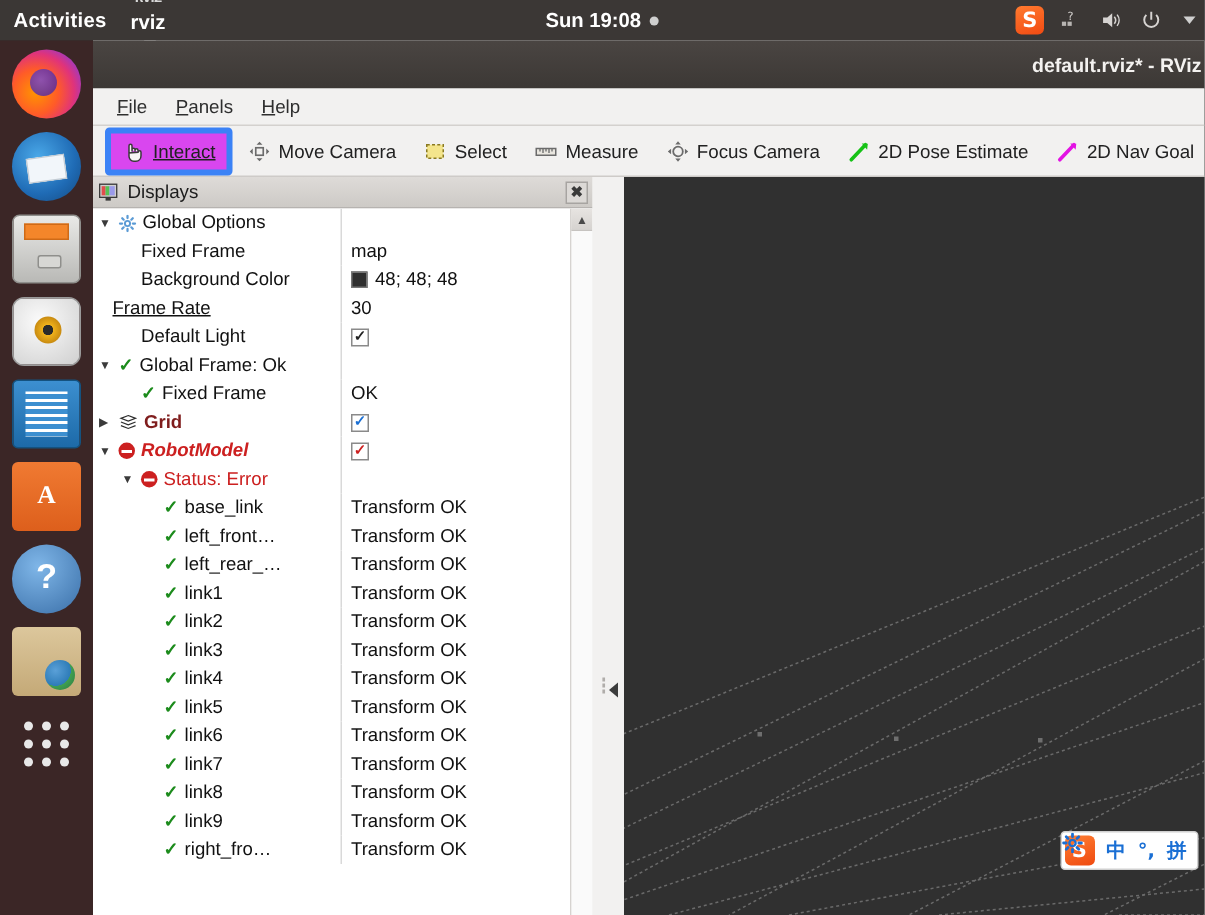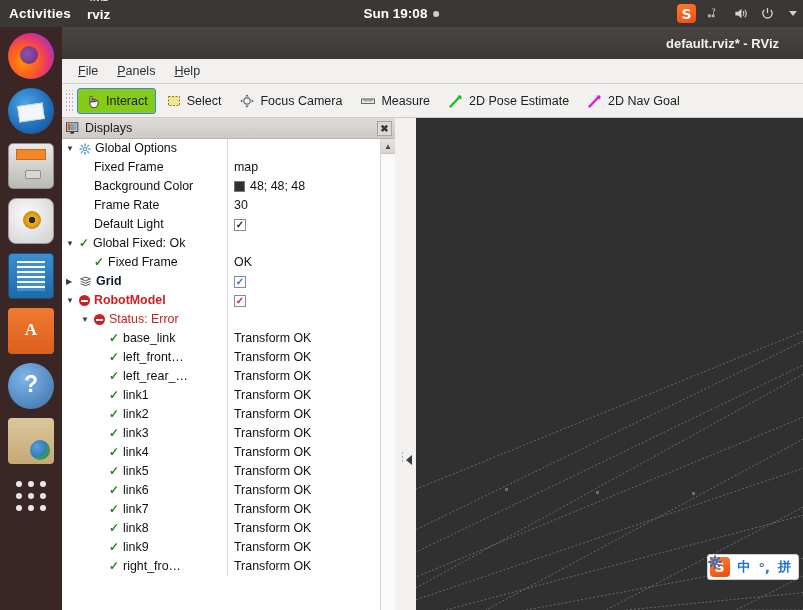--- a/index.html
+++ b/index.html
@@ -134,21 +134,21 @@
     grid-template-rows: repeat(3, 6px); gap: 6px;
     align-content: center; justify-content: center;
   }
   .ic-grid9 i { background:#e8e8e8; border-radius:50%; display:block; width:6px; height:6px; }
 
   
   #rviz { position: absolute; left: 62px; top: 27px; width: 741px; height: 583px; background:#f2f1f0; }
   #titlebar {
     height: 32px; background: linear-gradient(#4a4542,#3c3835);
     display: flex; align-items: center; justify-content: flex-end;
-    padding-right: 24px; color: #f4f2f0; font-size: 13px; font-weight: bold;
+    padding-right: 2px; color: #f4f2f0; font-size: 13px; font-weight: bold;
   }
   #menubar {
     height: 25px; background:#f2f1f0; border-bottom:1px solid #d4d1ce;
     display:flex; align-items:center; padding-left: 8px; gap: 3px;
     font-size: 12.5px; color:#2e2e2e;
   }
   .menu-item { padding: 3px 8px; border-radius: 2px; cursor: default; }
   .menu-item u { text-decoration: underline; }
 
   #toolbar {
@@ -159,21 +159,21 @@
   .tb-grip {
     width: 7px; height: 22px; margin-right: 2px;
     background-image: radial-gradient(#b9b6b3 1px, transparent 1px);
     background-size: 3px 4px; background-position: 2px 2px;
   }
   .tbtn {
     display:flex; align-items:center; gap:5px;
     padding: 4px 7px; border:1px solid transparent; border-radius:3px;
     white-space: nowrap;
   }
-  .tbtn.active { background:#84cc16; border:1px solid #3b82f6; }
+  .tbtn.active { background:#d946ef; border:4px solid #3b82f6;text-decoration:underline; }
   .tbi { width:16px; height:16px; display:block; flex:none; }
 
   
   #main { height: 492px; display: flex; }
   #displays {
     width: 333px; background:#f2f1f0;
     display:flex; flex-direction:column;
     border-right: 1px solid #cfcccа;
   }
   #dispheader {
@@ -195,22 +195,22 @@
   .tname { display:flex; align-items:center; gap:4px; width:165px; flex:none; overflow:hidden; white-space:nowrap; }
   .tval { flex:1; padding-left:6px; border-left:1px solid #d9d9d9; height:19px; display:flex; align-items:center; gap:5px; overflow:hidden; white-space:nowrap; }
   .arrow-r, .arrow-d { width:9px; flex:none; color:#3a3a3a; font-size:8px; line-height:1; }
   .sp { width:9px; flex:none; }
   .chk-green { color:#1c8b1c; font-weight:bold; font-size:12px; }
   .err-circle {
     width:11px; height:11px; border-radius:50%; background:#cc2020;
     display:inline-flex; align-items:center; justify-content:center; flex:none;
   }
   .err-circle i { display:block; width:7px; height:2px; background:#fff; }
-  .blue { color:#0f172a; font-weight:bold; }
-  .red { color:#cc2020; font-weight:bold; }
+  .blue { color:#7f1d1d; font-weight:bold; }
+  .red { color:#cc2020; font-weight:bold;font-style:italic; }
   .redn { color:#cc2020; }
   .swatch { width:11px; height:11px; background:#303030; border:1px solid #777; display:inline-block; }
   .cbox {
     width:12px; height:12px; border:1px solid #8a8a8a; background:#fff;
     display:inline-flex; align-items:center; justify-content:center;
     font-size:10px; line-height:1; font-weight:bold;
   }
   .cbox.blue-c { color:#1a6fd4; }
   .cbox.red-c  { color:#cc2020; }
   .cbox.dark-c { color:#222; }
@@ -332,42 +332,49 @@
     <div id="toolbar">
       <div class="tb-grip"></div>
 
       <div class="tbtn active">
         <svg class="tbi" viewBox="0 0 16 16">
           <path d="M5 9V4.2a1 1 0 012 0V8m0-1.2a1 1 0 012 0V8m0-.8a1 1 0 012 0V8.4m0 .1a1 1 0 012 0v2.3c0 2-1.4 3.7-3.4 3.7H8.2C6.4 14.5 5 13 5 11.2V9z" fill="#f6f5f3" stroke="#3a3a3a" stroke-width="1"></path>
         </svg>
         <span>Interact</span>
       </div>
 
+      <div class="tbtn">
+        <svg class="tbi" viewBox="0 0 16 16">
+          <path d="M8 1.5l2 2H6zM8 14.5l-2-2h4zM1.5 8l2-2v4zM14.5 8l-2 2V6z" fill="#6b6b6b"></path>
+          <rect x="5.5" y="5.5" width="5" height="5" fill="none" stroke="#6b6b6b" stroke-width="1.1"></rect>
+        </svg>
+        <span>Move Camera</span>
+      </div>
 
       <div class="tbtn">
         <svg class="tbi" viewBox="0 0 16 16">
           <rect x="2.5" y="3.5" width="11" height="9" fill="#f4e58c" stroke="#8a7a20" stroke-width="1" stroke-dasharray="2 1.5"></rect>
         </svg>
         <span>Select</span>
+      </div>
+
+      <div class="tbtn">
+        <svg class="tbi" viewBox="0 0 16 16">
+          <rect x="1.5" y="6" width="13" height="4.5" fill="#e9e6df" stroke="#6b6b6b" stroke-width="1"></rect>
+          <path d="M4 6v2M6 6v3M8 6v2M10 6v3M12 6v2" stroke="#6b6b6b" stroke-width="0.9"></path>
+        </svg>
+        <span>Measure</span>
       </div>
 
       <div class="tbtn">
         <svg class="tbi" viewBox="0 0 16 16">
           <circle cx="8" cy="8" r="3.2" fill="none" stroke="#6b6b6b" stroke-width="1.2"></circle>
           <path d="M8 1.2l1.8 2.2H6.2zM8 14.8l-1.8-2.2h3.6zM1.2 8l2.2-1.8v3.6zM14.8 8l-2.2 1.8V6.2z" fill="#6b6b6b"></path>
         </svg>
         <span>Focus Camera</span>
-      </div>
-
-      <div class="tbtn">
-        <svg class="tbi" viewBox="0 0 16 16">
-          <rect x="1.5" y="6" width="13" height="4.5" fill="#e9e6df" stroke="#6b6b6b" stroke-width="1"></rect>
-          <path d="M4 6v2M6 6v3M8 6v2M10 6v3M12 6v2" stroke="#6b6b6b" stroke-width="0.9"></path>
-        </svg>
-        <span>Measure</span>
       </div>
 
       <div class="tbtn">
         <svg class="tbi" viewBox="0 0 16 16">
           <path d="M2.5 13.5L12 3.5" stroke="#16c216" stroke-width="2.4" stroke-linecap="round"></path>
           <path d="M9.5 2.6l4 .3-.4 4z" fill="#16c216"></path>
         </svg>
         <span>2D Pose Estimate</span>
       </div>
 
@@ -430,42 +437,42 @@
                 <div class="tname" style="padding-left: 19px;">
                   <span class="sp"></span>
                   <span>Background Color</span>
                 </div>
                 <div class="tval">
                   <span class="swatch" style="background: rgb(48, 48, 48);"></span>
                   <span>48; 48; 48</span>
                 </div>
               </div>
               <div class="trow">
-                <div class="tname" style="padding-left: 19px;">
+                <div class="tname" style=" text-decoration: underline;">
                   <span class="sp"></span>
                   <span>Frame Rate</span>
                 </div>
                 <div class="tval">
                   <span>30</span>
                 </div>
               </div>
               <div class="trow">
                 <div class="tname" style="padding-left: 19px;">
                   <span class="sp"></span>
                   <span>Default Light</span>
                 </div>
                 <div class="tval">
                   <span class="cbox dark-c">✓</span>
                 </div>
               </div>
               <div class="trow">
                 <div class="tname" style="padding-left: 4px;">
                   <span class="arrow-d">▼</span>
                   <span class="chk-green">✓</span>
-                  <span>Global Fixed: Ok</span>
+                  <span>Global Frame: Ok</span>
                 </div>
                 <div class="tval"></div>
               </div>
               <div class="trow">
                 <div class="tname" style="padding-left: 19px;">
                   <span class="sp"></span>
                   <span class="chk-green">✓</span>
                   <span>Fixed Frame</span>
                 </div>
                 <div class="tval">

